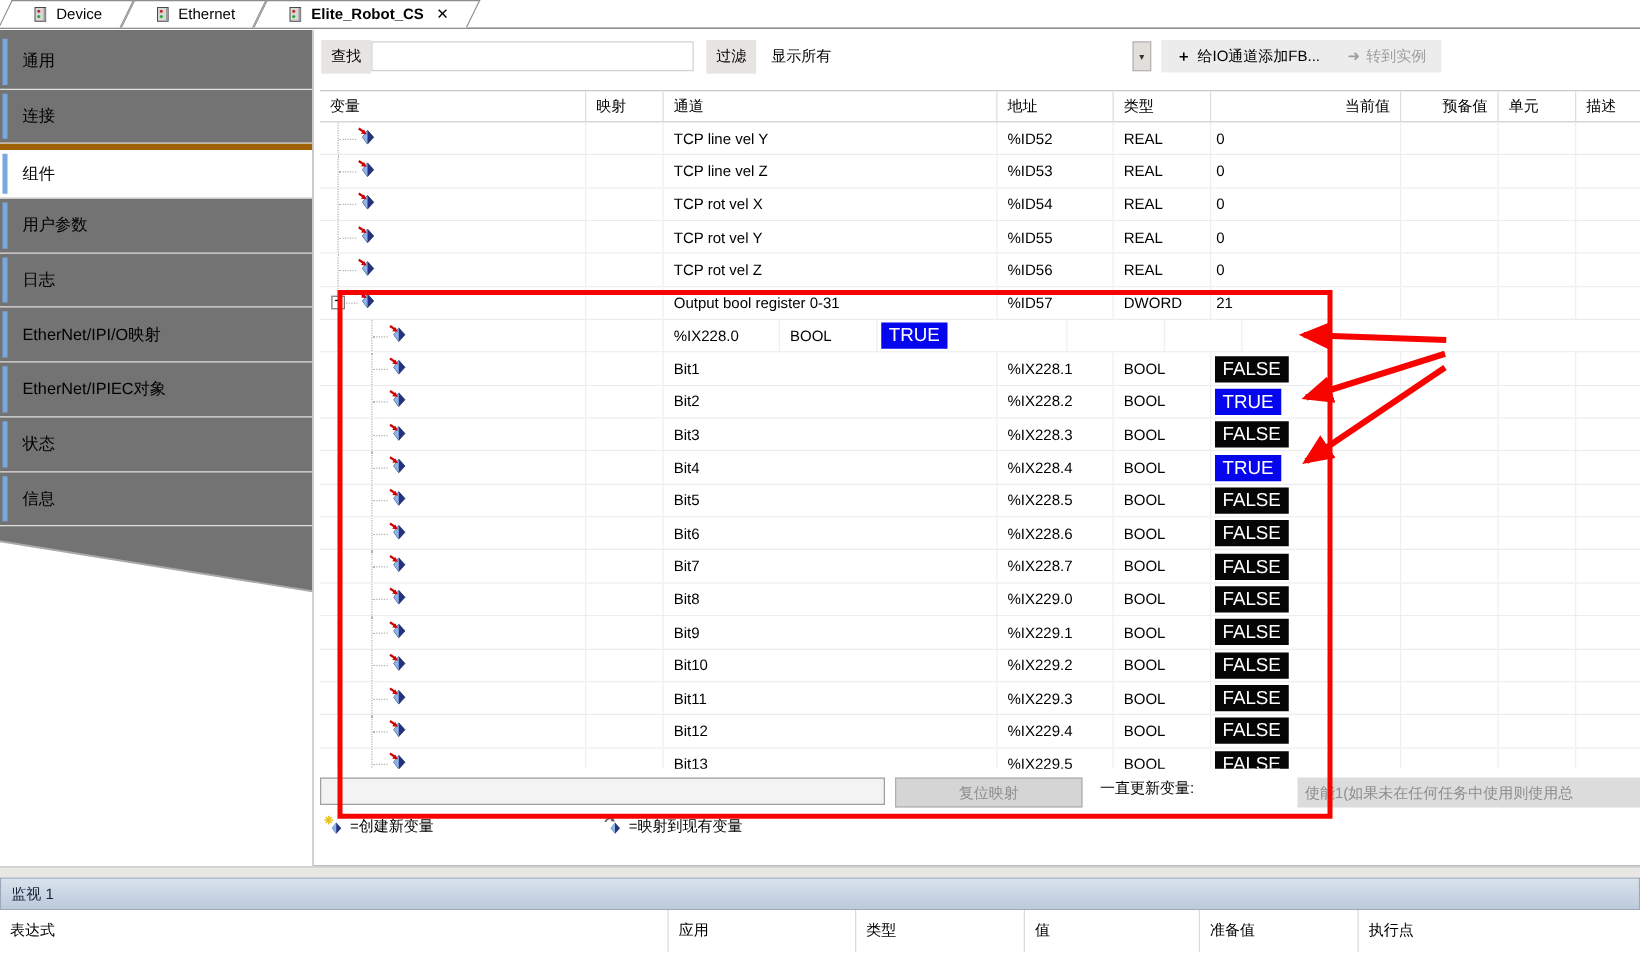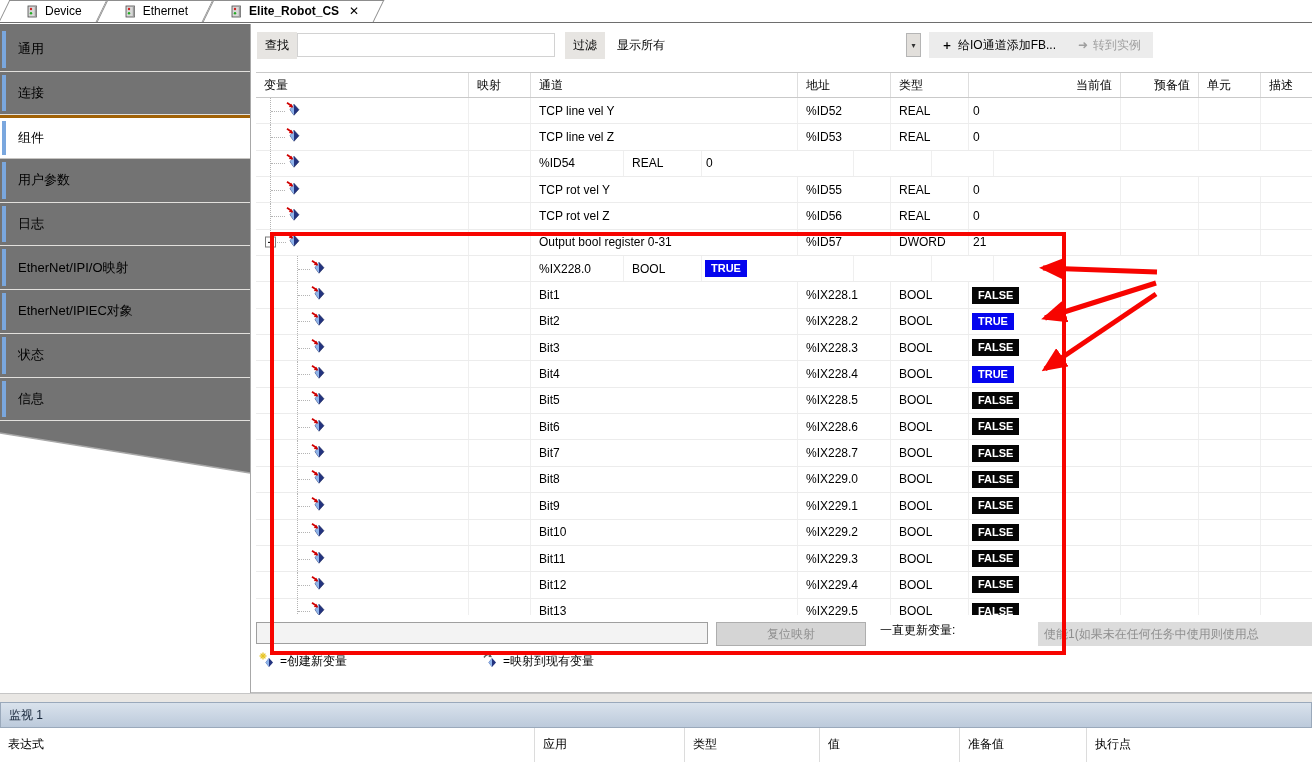--- a/index.html
+++ b/index.html
@@ -19,21 +19,21 @@
   .tclose { font-weight:bold; margin-left:4px; font-size:12px; }
   .ticon svg { display:block; }
 
   
   #sidebar { position:absolute; left:0; top:24px; width:250px; height:450px;
              background:#737373; clip-path:polygon(0 0,100% 0,100% 449px,0 409px);
              padding-top:4px; }
   .side-item { height:43.7px; position:relative; display:flex; align-items:center;
                padding-left:18px; font-size:13px; border-bottom:1px solid #e2e0dd; }
   .side-item .stripe { position:absolute; left:2px; top:3px; bottom:3px; width:4px; background:#7aa7de; }
-  .side-item.selected { background:#fff; border-top:3px solid #a16207; border-bottom:1px solid #c6c4c1; }
+  .side-item.selected { background:#fff; border-top:5px solid #a16207; border-bottom:1px solid #c6c4c1; }
   #side-slant { position:absolute; left:0; top:24px; pointer-events:none; }
   #vdivider { position:absolute; left:250px; top:24px; width:1px; height:669px; background:#a8a8a8; }
 
   
   #content { position:absolute; left:251px; top:24px; right:0; height:669px; background:#fff; border-bottom:1px solid #bdbdbd; }
 
   #toolbar { position:absolute; left:6px; top:8px; right:0; height:26px; display:flex; align-items:center; font-size:12px; }
   .chip { background:#e7e5e2; padding:5px 8px; }
   #find-input { width:258px; height:24px; border:1px solid #d2d2d2; outline:none; font-size:12px; padding:0 4px; }
   #filter-chip { margin-left:10px; }
@@ -63,21 +63,21 @@
   .dash  { position:absolute; top:50%; border-top:1px dotted #b4b4b4; }
   .dash.d-top { left:15px; width:14px; }
   .dash.d-bit { left:42px; width:12px; }
   .dash.d-grp { left:21px; width:9px; }
   .node-icon { position:absolute; top:50%; transform:translateY(-54%); }
   .node-icon.n-top { left:30px; }
   .node-icon.n-bit { left:55px; }
   .exp { position:absolute; left:9px; top:50%; transform:translateY(-50%); width:11px; height:11px;
          border:1px solid #7c7c7c; background:#fff; font:bold 9px/9px "DejaVu Sans Mono",monospace;
          display:flex; align-items:center; justify-content:center; }
-  .badge { margin-left:3px; padding:3px 6px; font-size:11px; font-weight:bold; color:#fff; line-height:1; }
+  .badge { margin-left:3px; padding:3px 6px; font-size:15px; font-weight:normal; color:#fff; line-height:1; }
   .badge.t { background:var(--true-bg,#0505ee); }
   .badge.f { background:var(--false-bg,#050505); }
   .numval { padding-left:4px; }
 
   
   #bottom-row { position:absolute; left:5px; top:598px; right:0; height:26px; display:flex; font-size:12px; }
   #status-bar { width:452px; height:22px; background:#f3f3f3; border:1px solid #9f9f9f; }
   #reset-btn { width:150px; height:24px; margin-left:8px; background:#d5d5d5; border:1px solid #aeaeae;
                color:#8e8e8e; font-size:12px; display:flex; align-items:center; justify-content:center; }
   #always-label { margin-left:14px; width:152px; }
@@ -268,20 +268,21 @@
             <span class="vroot"></span>
             <span class="dash d-top"></span>
             <span class="node-icon n-top"><svg width="15" height="15" viewBox="0 0 15 15">
      <polygon points="8,3 13,8.5 8,14 4,8.5" fill="#23337f" stroke="#101a4a" stroke-width="0.5"></polygon>
      <polygon points="8,3 8,14 4,8.5" fill="#8fb4ea"></polygon>
      <line x1="1" y1="1.5" x2="5" y2="4.2" stroke="#cf0000" stroke-width="1.8"></line>
      <polygon points="7.4,6.2 2.8,5.8 5.2,2.4" fill="#cf0000"></polygon>
    </svg></span>
           </div>
           <div class="cell cw1"></div>
+          <div class="cell cw2 pad">TCP rot vel X</div>
           <div class="cell cw3 pad">%ID54</div>
           <div class="cell cw4 pad">REAL</div>
           <div class="cell cw5">
             <span class="numval">0</span>
           </div>
           <div class="cell cw6"></div>
           <div class="cell cw7"></div>
           <div class="cell cw8"></div>
         </div>
         <div class="trow">

